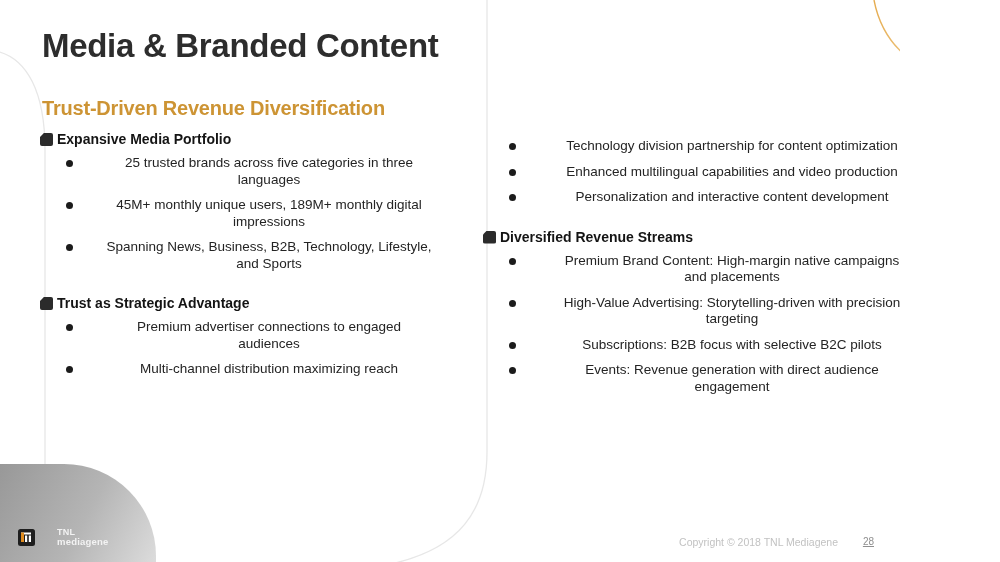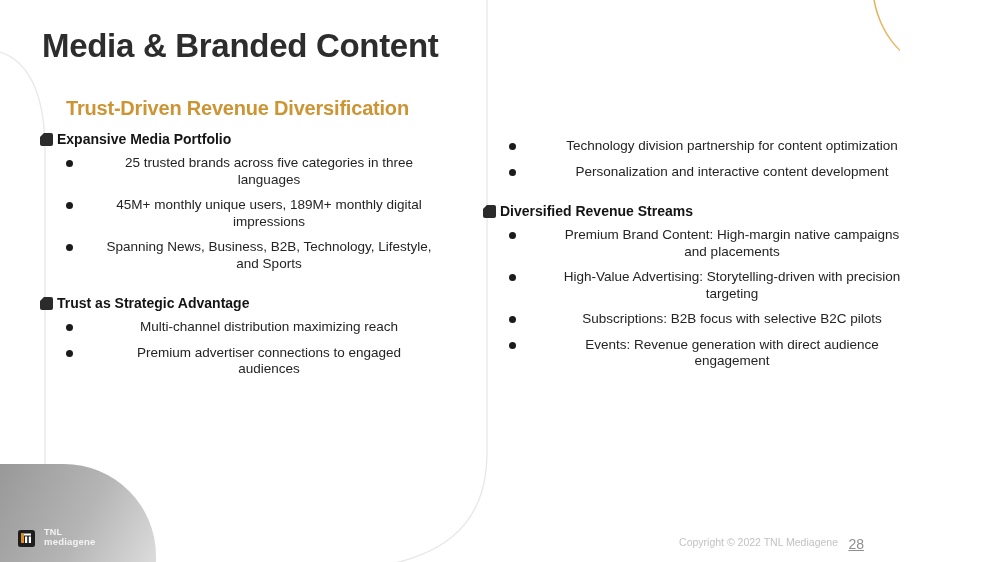--- a/index.html
+++ b/index.html
@@ -24,21 +24,21 @@
     background:linear-gradient(118deg,#989898 0%,#b5b5b5 55%,#dcdcdc 100%);
   }
 
   
   .title{
     position:absolute;left:42px;top:27px;
     font-size:33px;font-weight:800;color:#2d2d2d;letter-spacing:-0.3px;
   }
   .subtitle{
     position:absolute;left:42px;top:97px;
-    font-size:20px;font-weight:700;color:#cd9434;letter-spacing:-0.2px;margin-left:24px;
+    font-size:20px;font-weight:700;color:#cd9434;letter-spacing:-0.2px;
   }
 
   
   .col{position:absolute;top:131px;}
   .col-left{left:40px;width:420px;}
   .col-right{left:483px;width:460px;}
   .section + .section{margin-top:23px;}
   .sec-head{display:flex;align-items:flex-start;gap:4px;}
   .sec-icon{
     width:13px;height:13px;margin-top:2px;flex:0 0 auto;
@@ -50,26 +50,26 @@
   ul.bullets li{
     position:relative;padding-left:38px;margin-bottom:9px;
     font-size:13.5px;line-height:16.5px;color:#242424;white-space:pre-line;text-align:center;
   }
   ul.bullets li::before{
     content:"";position:absolute;left:26px;top:5px;width:7px;height:7px;border-radius:50%;
     background:#1b1b1b;
   }
 
   
-  .logo{position:absolute;left:18px;top:528px;display:flex;align-items:flex-end;gap:9px;}
+  .logo{position:absolute;left:18px;top:528px;display:flex;align-items:center;gap:22px;}
   .logo-text{display:flex;flex-direction:column;color:#f3f3f3;}
   .logo-line1{font-size:9px;font-weight:700;line-height:9px;letter-spacing:.3px;}
   .logo-line2{font-size:9.5px;font-weight:700;line-height:10px;letter-spacing:.2px;}
   .copyright{position:absolute;top:536px;right:62px;font-size:10.5px;color:#c2c2c2;}
-  .page-number{position:absolute;top:536px;right:36px;font-size:14px;color:#8f8f8f;text-decoration:underline;}
+  .page-number{position:absolute;top:536px;right:26px;font-size:10px;color:#8f8f8f;text-decoration:underline;}
 </style>
 </head>
 <body>
 
 <div class="slide">
 
   <svg class="deco-svg" viewBox="0 0 1000 562" aria-hidden="true">
     <defs>
       <linearGradient id="goldgrad" x1="874" y1="0" x2="1000" y2="90" gradientUnits="userSpaceOnUse">
         <stop offset="0" stop-color="#e5ab4e"></stop>
@@ -100,31 +100,32 @@
         <li>Spanning News, Business, B2B, Technology, Lifestyle,
 and Sports</li>
       </ul>
     </div>
     <div class="section">
       <div class="sec-head">
         <span class="sec-icon"></span>
         <span class="sec-label">Trust as Strategic Advantage</span>
       </div>
       <ul class="bullets">
-        <li>Multi-channel distribution maximizing reach</li>
         <li>Premium advertiser connections to engaged
 audiences</li>
+        <li>Multi-channel distribution maximizing reach</li>
       </ul>
     </div>
   </div>
 
   <div class="col col-right">
     <div class="section">
       <ul class="bullets">
         <li>Technology division partnership for content optimization</li>
+        <li>Enhanced multilingual capabilities and video production</li>
         <li>Personalization and interactive content development</li>
       </ul>
     </div>
     <div class="section">
       <div class="sec-head">
         <span class="sec-icon"></span>
         <span class="sec-label">Diversified Revenue Streams</span>
       </div>
       <ul class="bullets">
         <li>Premium Brand Content: High-margin native campaigns
@@ -146,16 +147,16 @@
       <rect x="3" y="3.5" width="3" height="9.5" fill="#e08c1f"></rect>
       <rect x="7" y="6.5" width="2.2" height="6.5" fill="#ffffff"></rect>
       <rect x="10.8" y="6.5" width="2.2" height="6.5" fill="#ffffff"></rect>
     </svg>
     <div class="logo-text">
       <span class="logo-line1">TNL</span>
       <span class="logo-line2">mediagene</span>
     </div>
   </div>
 
-  <div class="copyright">Copyright © 2022 TNL Mediagene</div>
+  <div class="copyright">Copyright © 2018 TNL Mediagene</div>
   <div class="page-number">28</div>
 
 </div>
 
 </body></html>

